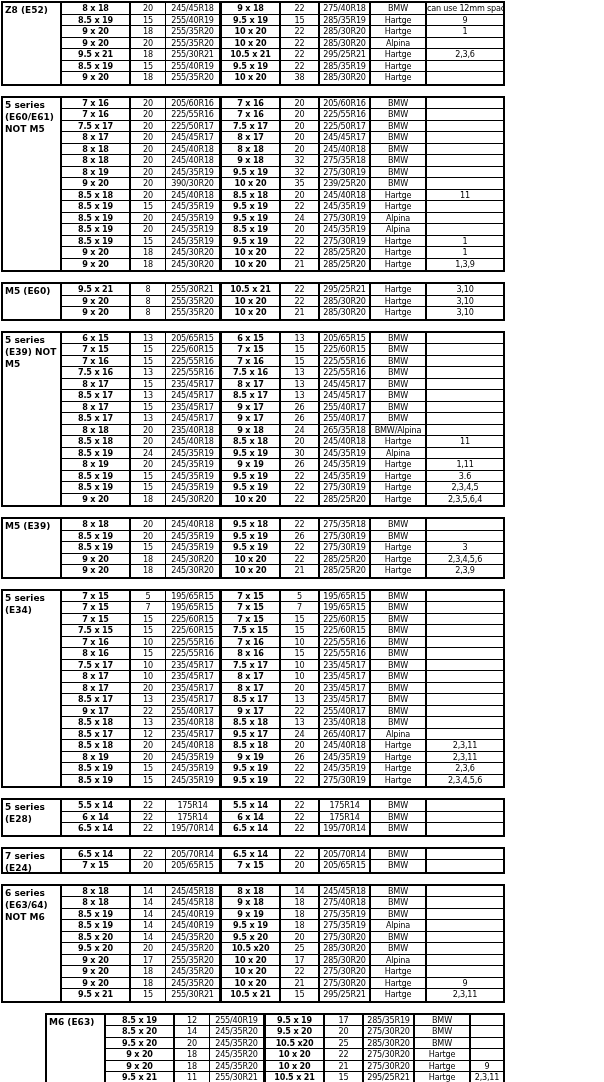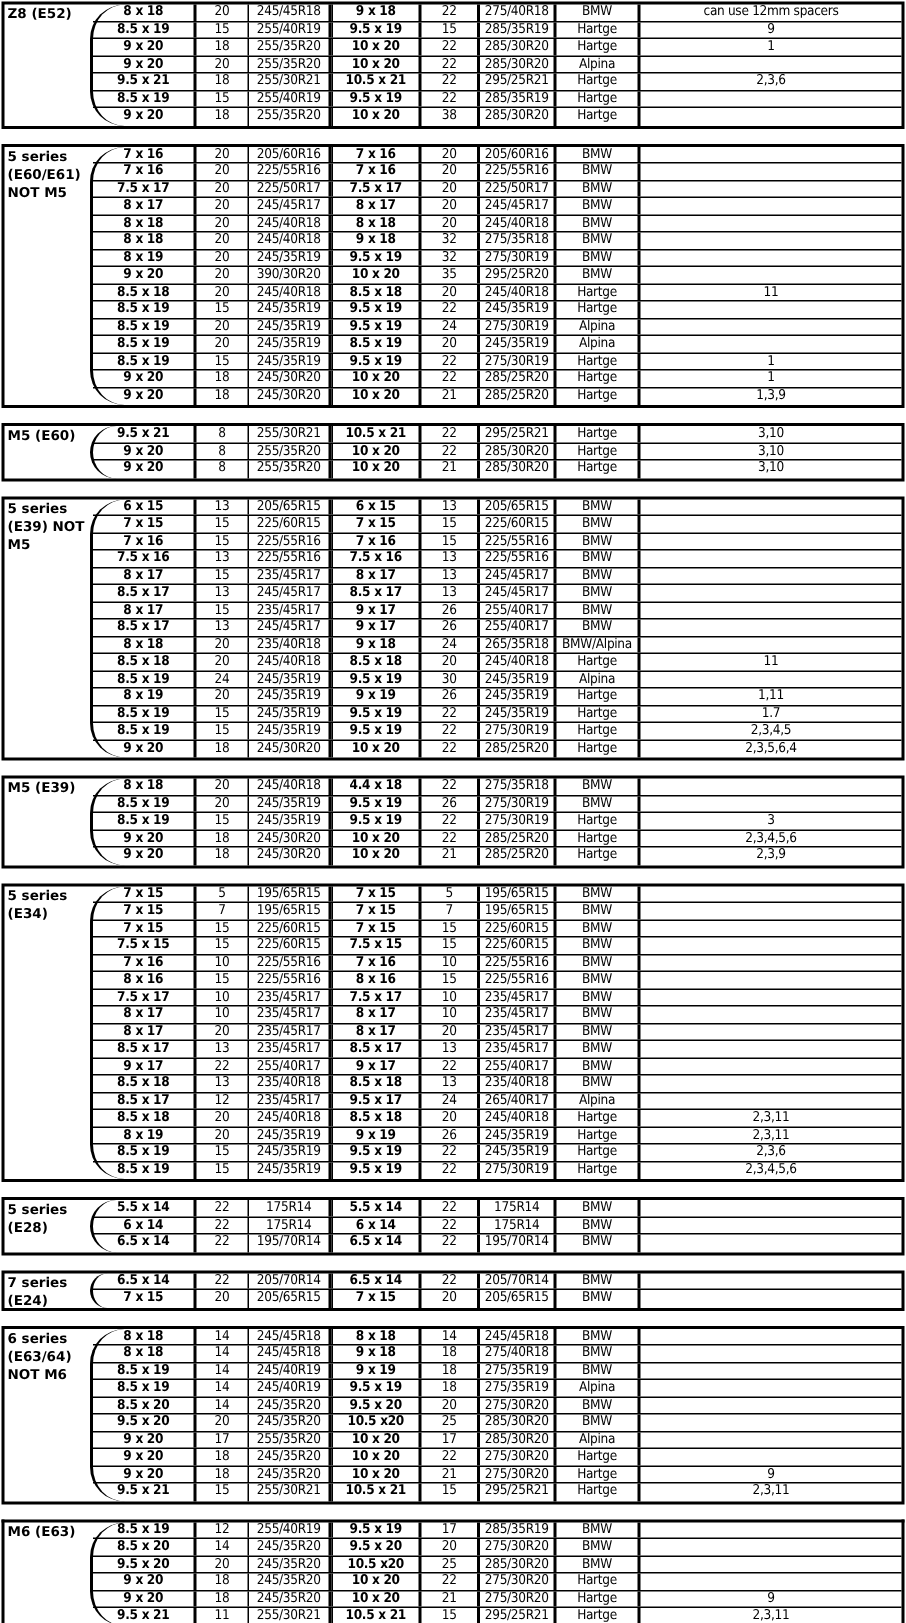--- a/index.html
+++ b/index.html
@@ -1,23 +1,23 @@
 <!DOCTYPE html>
 <html><head>
 <meta charset="utf-8">
 <style>
   html, body { margin: 0; padding: 0; background: #ffffff; }
   body { width: 604px; height: 1082px; overflow: hidden; position: relative;
          font-family: "DejaVu Sans", "Liberation Sans", sans-serif; color: #000; }
-  #root { position: absolute; left: 1px; top: 1px; width: 602px; }
+  #root { position: absolute; left: 1px; top: 1px; width: 504px; }
   .group { position: relative; border: 2px solid #000; border-left-width: 2px; margin-bottom: 10px; box-sizing: border-box; background:#fff; }
-  .group.cut { border-bottom: none; margin-bottom: 0; }
+  .group.cut { border-bottom: none; margin-bottom: 0; margin-left: 44px; }
   .gtitle { position: absolute; left: 2px; top: 1px; width: 54px; font-size: 9px; font-weight: bold;
             line-height: 12px; white-space: normal; }
-  .rows { margin-left: 57px; border-left: 2px solid #000; border-radius: 23px; }
+  .rows { margin-left: 57px; border-left: 2px solid #000; }
   .row { display: flex; height: 11.5px; line-height: 11.5px; border-bottom: 1px solid #000; box-sizing: border-box; }
   .row:last-child { border-bottom: none; }
   .cell { box-sizing: border-box; text-align: center; font-size: 9px; white-space: nowrap; overflow: hidden;
           border-right: 1px solid #000; font-family: "DejaVu Sans Condensed","DejaVu Sans", sans-serif; letter-spacing: -0.2px; }
   .cell:last-child { border-right: none; }
   .c-fw { width: 69px; font-weight: bold; }
   .c-fo { width: 35px; }
   .c-ft { width: 55px; }
   .c-rw { width: 60px; font-weight: bold; border-right-width: 2px; border-left: 1px solid #000; }
   .c-ro { width: 39px; }
@@ -180,21 +180,21 @@
           <div class="cell c-rt">275/30R19</div>
           <div class="cell c-mk">BMW</div>
           <div class="cell c-nt"></div>
         </div>
         <div class="row">
           <div class="cell c-fw">9 x 20</div>
           <div class="cell c-fo">20</div>
           <div class="cell c-ft">390/30R20</div>
           <div class="cell c-rw">10 x 20</div>
           <div class="cell c-ro">35</div>
-          <div class="cell c-rt">295/25R20</div>
+          <div class="cell c-rt">239/25R20</div>
           <div class="cell c-mk">BMW</div>
           <div class="cell c-nt"></div>
         </div>
         <div class="row">
           <div class="cell c-fw">8.5 x 18</div>
           <div class="cell c-fo">20</div>
           <div class="cell c-ft">245/40R18</div>
           <div class="cell c-rw">8.5 x 18</div>
           <div class="cell c-ro">20</div>
           <div class="cell c-rt">245/40R18</div>
@@ -422,21 +422,21 @@
           <div class="cell c-nt">1,11</div>
         </div>
         <div class="row">
           <div class="cell c-fw">8.5 x 19</div>
           <div class="cell c-fo">15</div>
           <div class="cell c-ft">245/35R19</div>
           <div class="cell c-rw">9.5 x 19</div>
           <div class="cell c-ro">22</div>
           <div class="cell c-rt">245/35R19</div>
           <div class="cell c-mk">Hartge</div>
-          <div class="cell c-nt">1.7</div>
+          <div class="cell c-nt">3.6</div>
         </div>
         <div class="row">
           <div class="cell c-fw">8.5 x 19</div>
           <div class="cell c-fo">15</div>
           <div class="cell c-ft">245/35R19</div>
           <div class="cell c-rw">9.5 x 19</div>
           <div class="cell c-ro">22</div>
           <div class="cell c-rt">275/30R19</div>
           <div class="cell c-mk">Hartge</div>
           <div class="cell c-nt">2,3,4,5</div>
@@ -453,21 +453,21 @@
         </div>
       </div>
     </div>
     <div class="group">
       <div class="gtitle">M5 (E39)</div>
       <div class="rows">
         <div class="row">
           <div class="cell c-fw">8 x 18</div>
           <div class="cell c-fo">20</div>
           <div class="cell c-ft">245/40R18</div>
-          <div class="cell c-rw">4.4 x 18</div>
+          <div class="cell c-rw">9.5 x 18</div>
           <div class="cell c-ro">22</div>
           <div class="cell c-rt">275/35R18</div>
           <div class="cell c-mk">BMW</div>
           <div class="cell c-nt"></div>
         </div>
         <div class="row">
           <div class="cell c-fw">8.5 x 19</div>
           <div class="cell c-fo">20</div>
           <div class="cell c-ft">245/35R19</div>
           <div class="cell c-rw">9.5 x 19</div>

